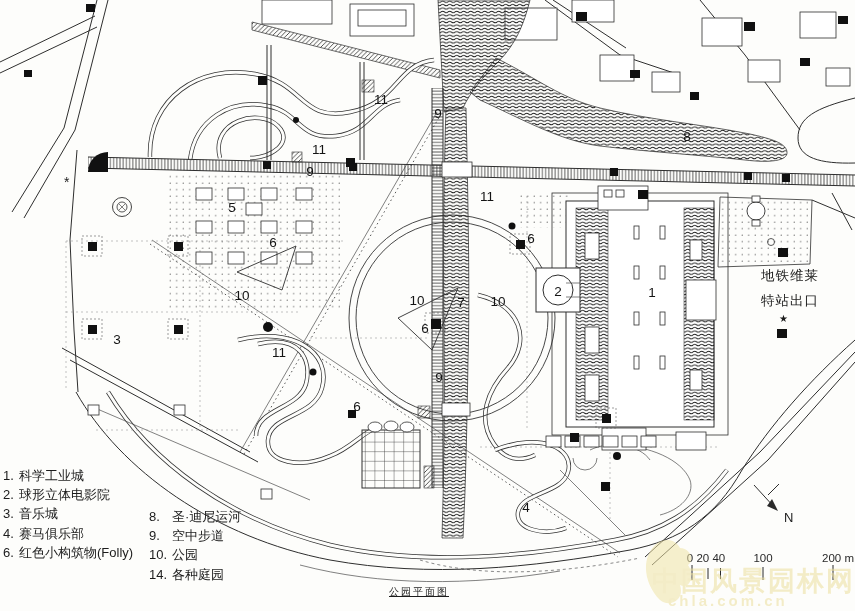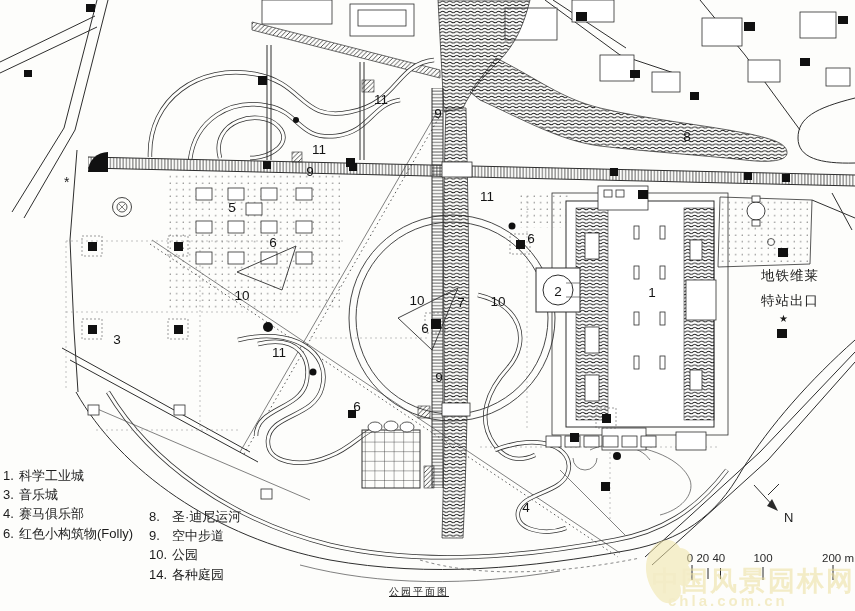--- a/index.html
+++ b/index.html
@@ -350,20 +350,21 @@
 
 <div class="overlay metro metro-r" style="left:743px;top:263px;width:94px;">
   <div>地铁维莱</div>
   <div>特站出口</div>
 </div>
 <div class="star" style="left:779px;top:313px;font-size:10px;">★</div>
 <div class="sq" style="left:777px;top:329px;"></div>
 
 <div class="legend" id="legend-col1" style="left:3px;top:466px;">
       <div class="lrow"><span class="lnum">1.</span><span>科学工业城</span></div>
+      <div class="lrow"><span class="lnum">2.</span><span>球形立体电影院</span></div>
       <div class="lrow"><span class="lnum">3.</span><span>音乐城</span></div>
       <div class="lrow"><span class="lnum">4.</span><span>赛马俱乐部</span></div>
       <div class="lrow"><span class="lnum">6.</span><span>红色小构筑物(Folly)</span></div>
     </div>
 <div class="legend legend2" id="legend-col2" style="left:149px;top:507px;">
       <div class="lrow"><span class="lnum">8.</span><span>圣·迪尼运河</span></div>
       <div class="lrow"><span class="lnum">9.</span><span>空中步道</span></div>
       <div class="lrow"><span class="lnum">10.</span><span>公园</span></div>
       <div class="lrow"><span class="lnum">14.</span><span>各种庭园</span></div>
     </div>

